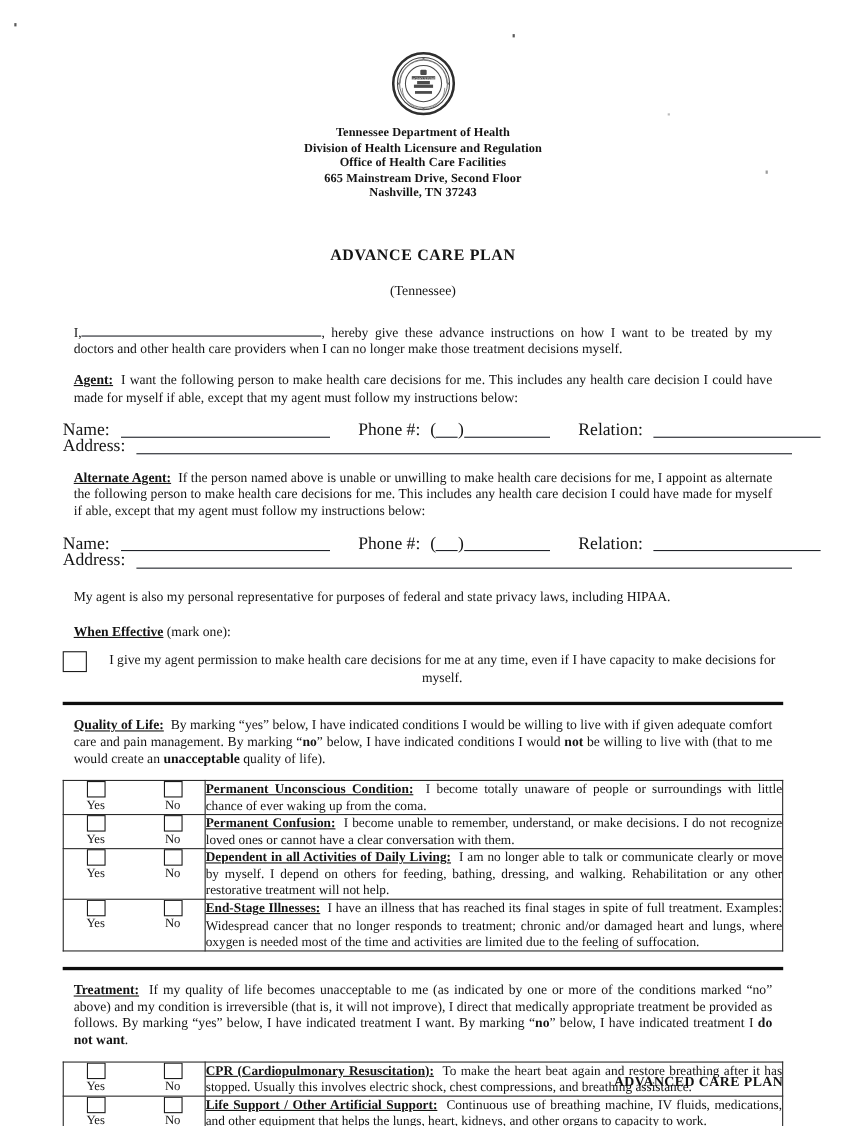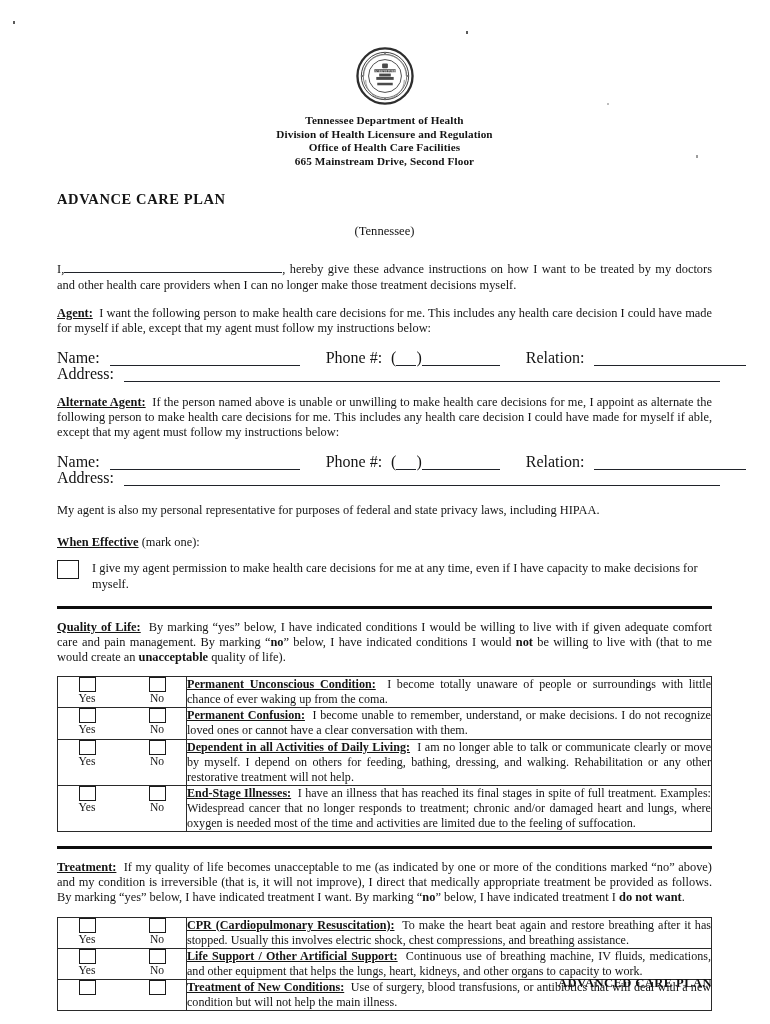--- a/index.html
+++ b/index.html
@@ -55,37 +55,38 @@
     line-height: 13.6px;
     letter-spacing: 0.1px;
   }
   .agency-block div { white-space: nowrap; }
   .agency-url {
     text-decoration: underline;
     font-size: 11px;
   }
 
   .doc-title {
+    text-align: center;
     font-weight: bold;
     font-size: 14.5px;
     letter-spacing: 0.6px;
-    margin-top: 23px;
+    margin-top: 41px;
   }
   .doc-subtitle {
     text-align: center;
     font-size: 12.6px;
     margin-top: 16px;
   }
 
   
   p.para {
     font-size: 12.4px;
     line-height: 15.2px;
     text-align: justify;
-    margin: 0;
+    margin: 10px;
   }
   .blk { margin-top: 13px; }
   b.lead {
     font-weight: bold;
     text-decoration: underline;
   }
   b.nound { font-weight: bold; }
 
   .fill {
     display: inline-block;
@@ -125,20 +126,21 @@
     display: flex;
     align-items: flex-start;
   }
   .eff-box-col {
     width: 35px;
     flex: 0 0 35px;
   }
   .eff-text {
     font-size: 12.4px;
     line-height: 16px;
+    text-align: center;
   }
 
   
   table.opts {
     border-collapse: collapse;
     width: 100%;
     margin-top: 11px;
     table-layout: fixed;
   }
   table.opts td {
@@ -223,20 +225,21 @@
           </g>
         </svg>
       </span>
     </div>
 
     <div class="agency-block">
       <div>Tennessee Department of Health</div>
       <div>Division of Health Licensure and Regulation</div>
       <div>Office of Health Care Facilities</div>
       <div>665 Mainstream Drive, Second Floor</div>
+      <div>Nashville, TN  37243</div>
     </div>
 
     <div class="doc-title">ADVANCE CARE PLAN</div>
     <div class="doc-subtitle">(Tennessee)</div>
 
     <div style="margin-top:22px;">
       <p class="para"><span>I,</span><span class="fill" style="width:218px;"></span><span>, hereby give these advance instructions on how I want to be treated by my doctors and other health care providers when I can no longer make those treatment decisions myself.</span></p>
     </div>
 
     <div class="blk">

